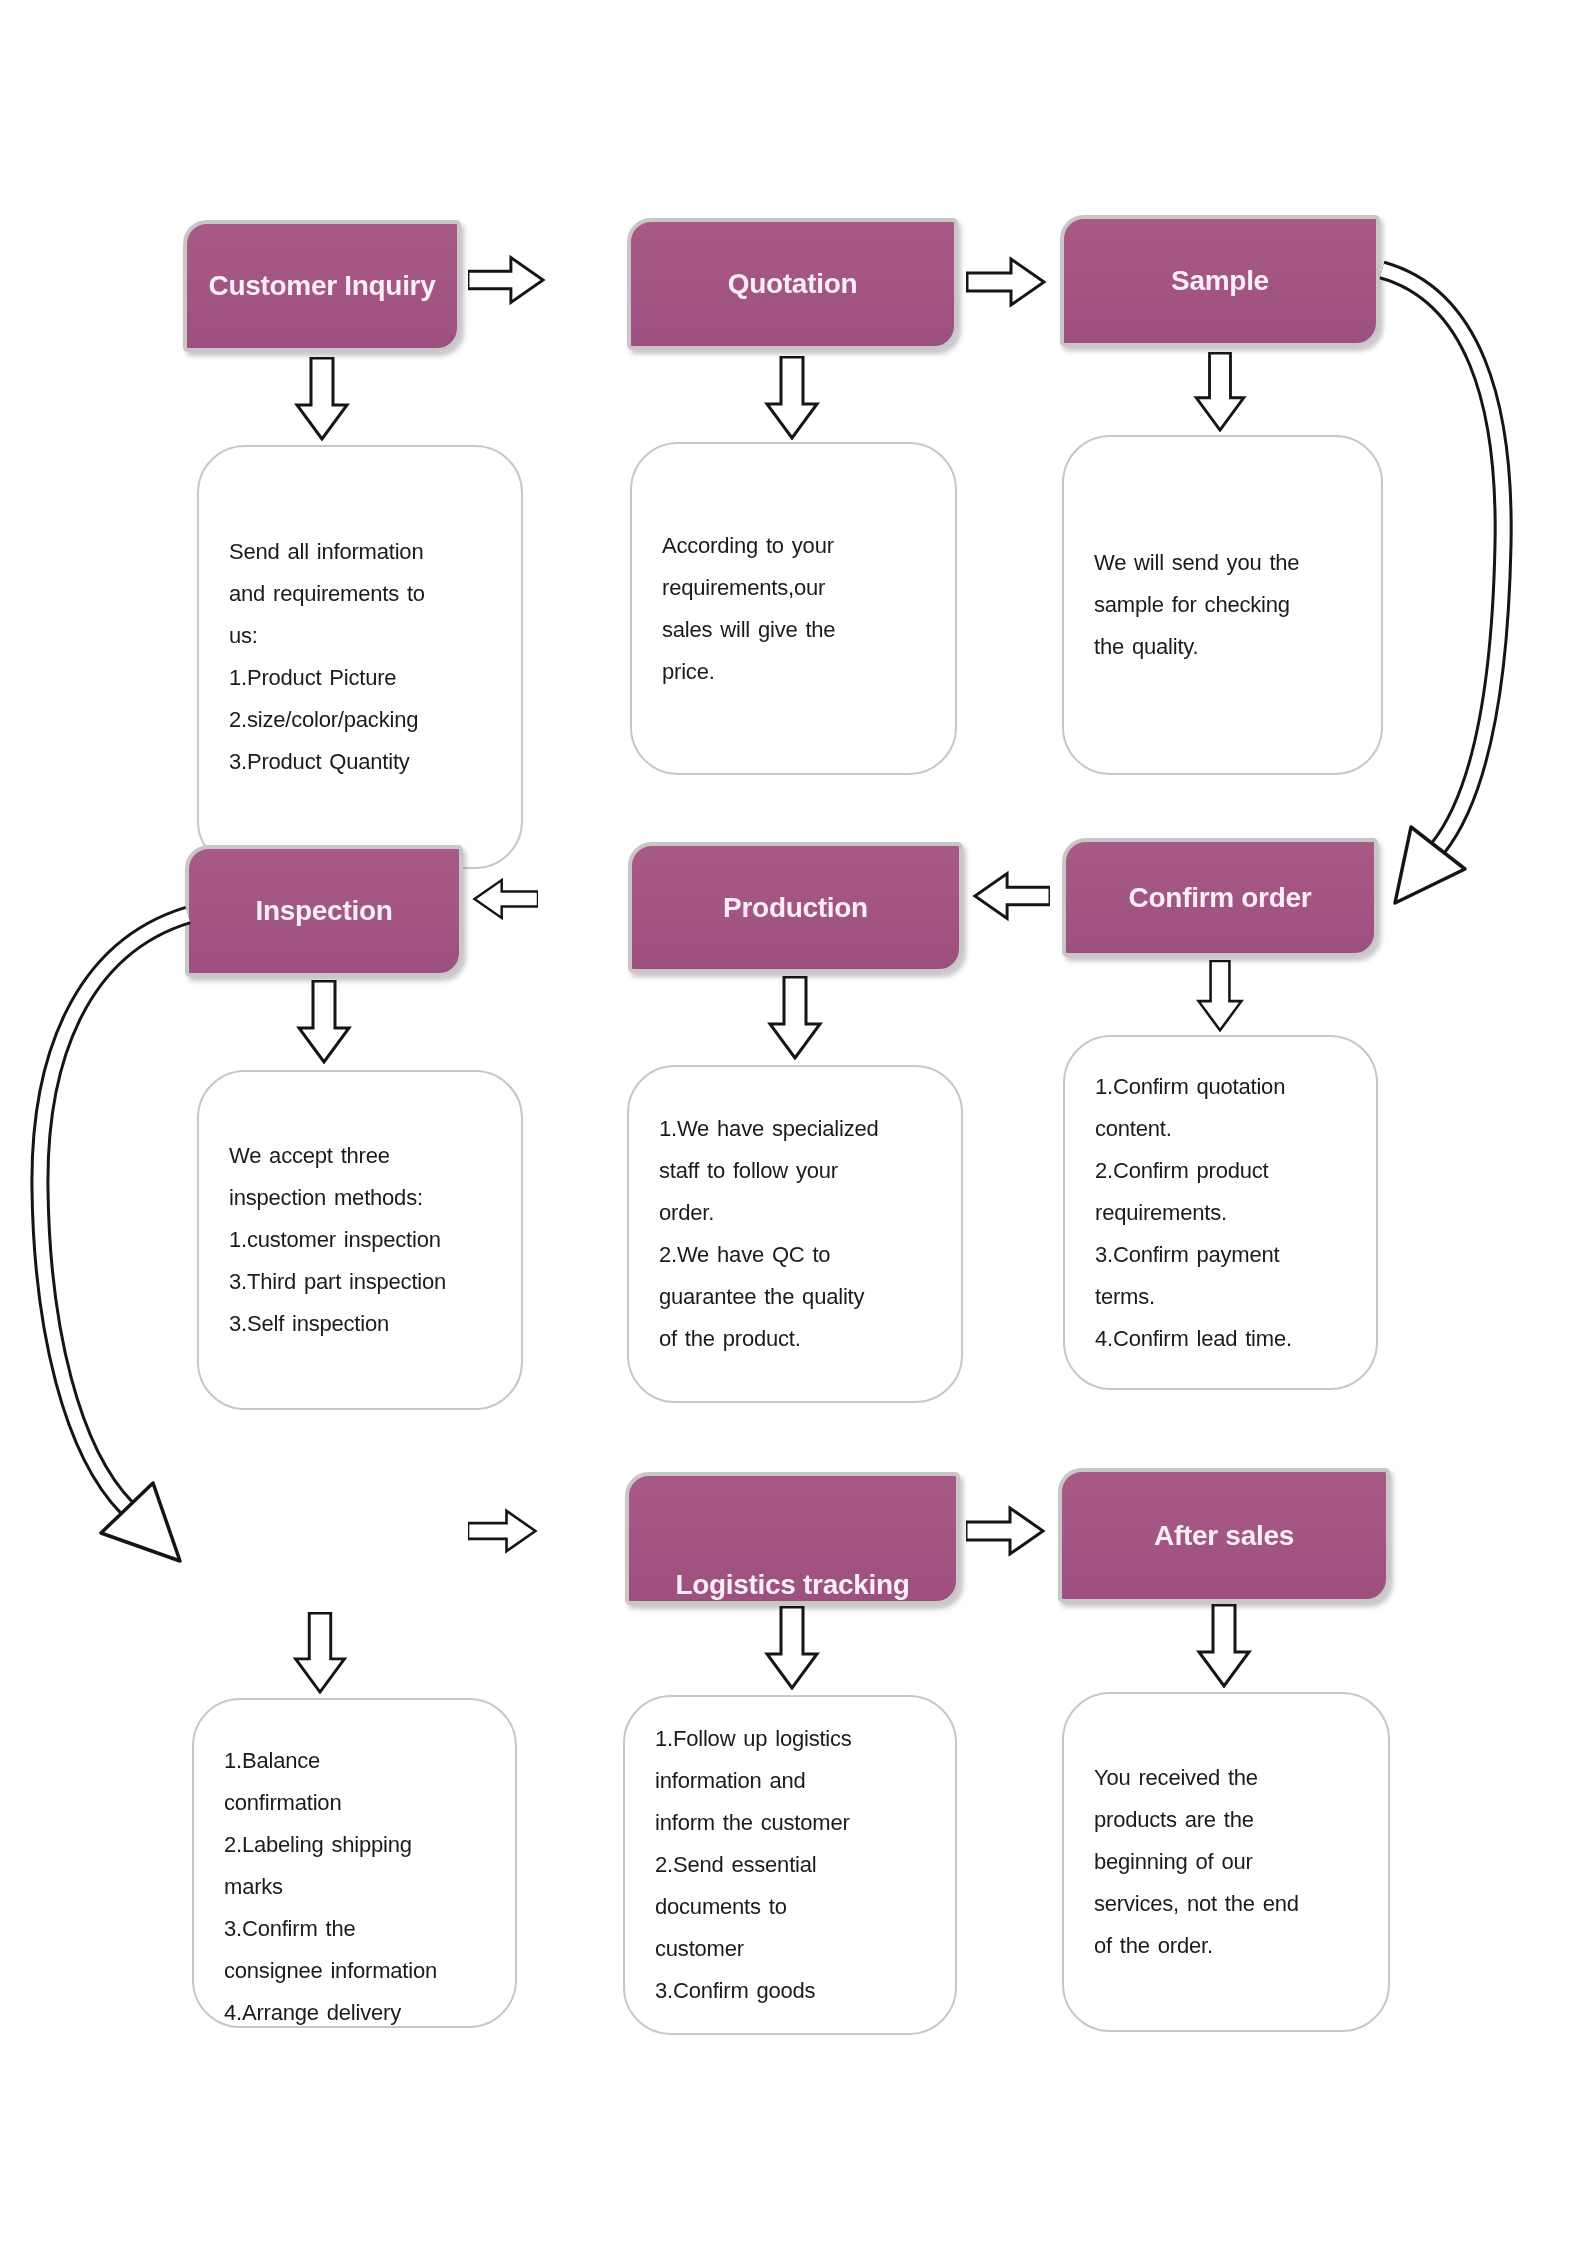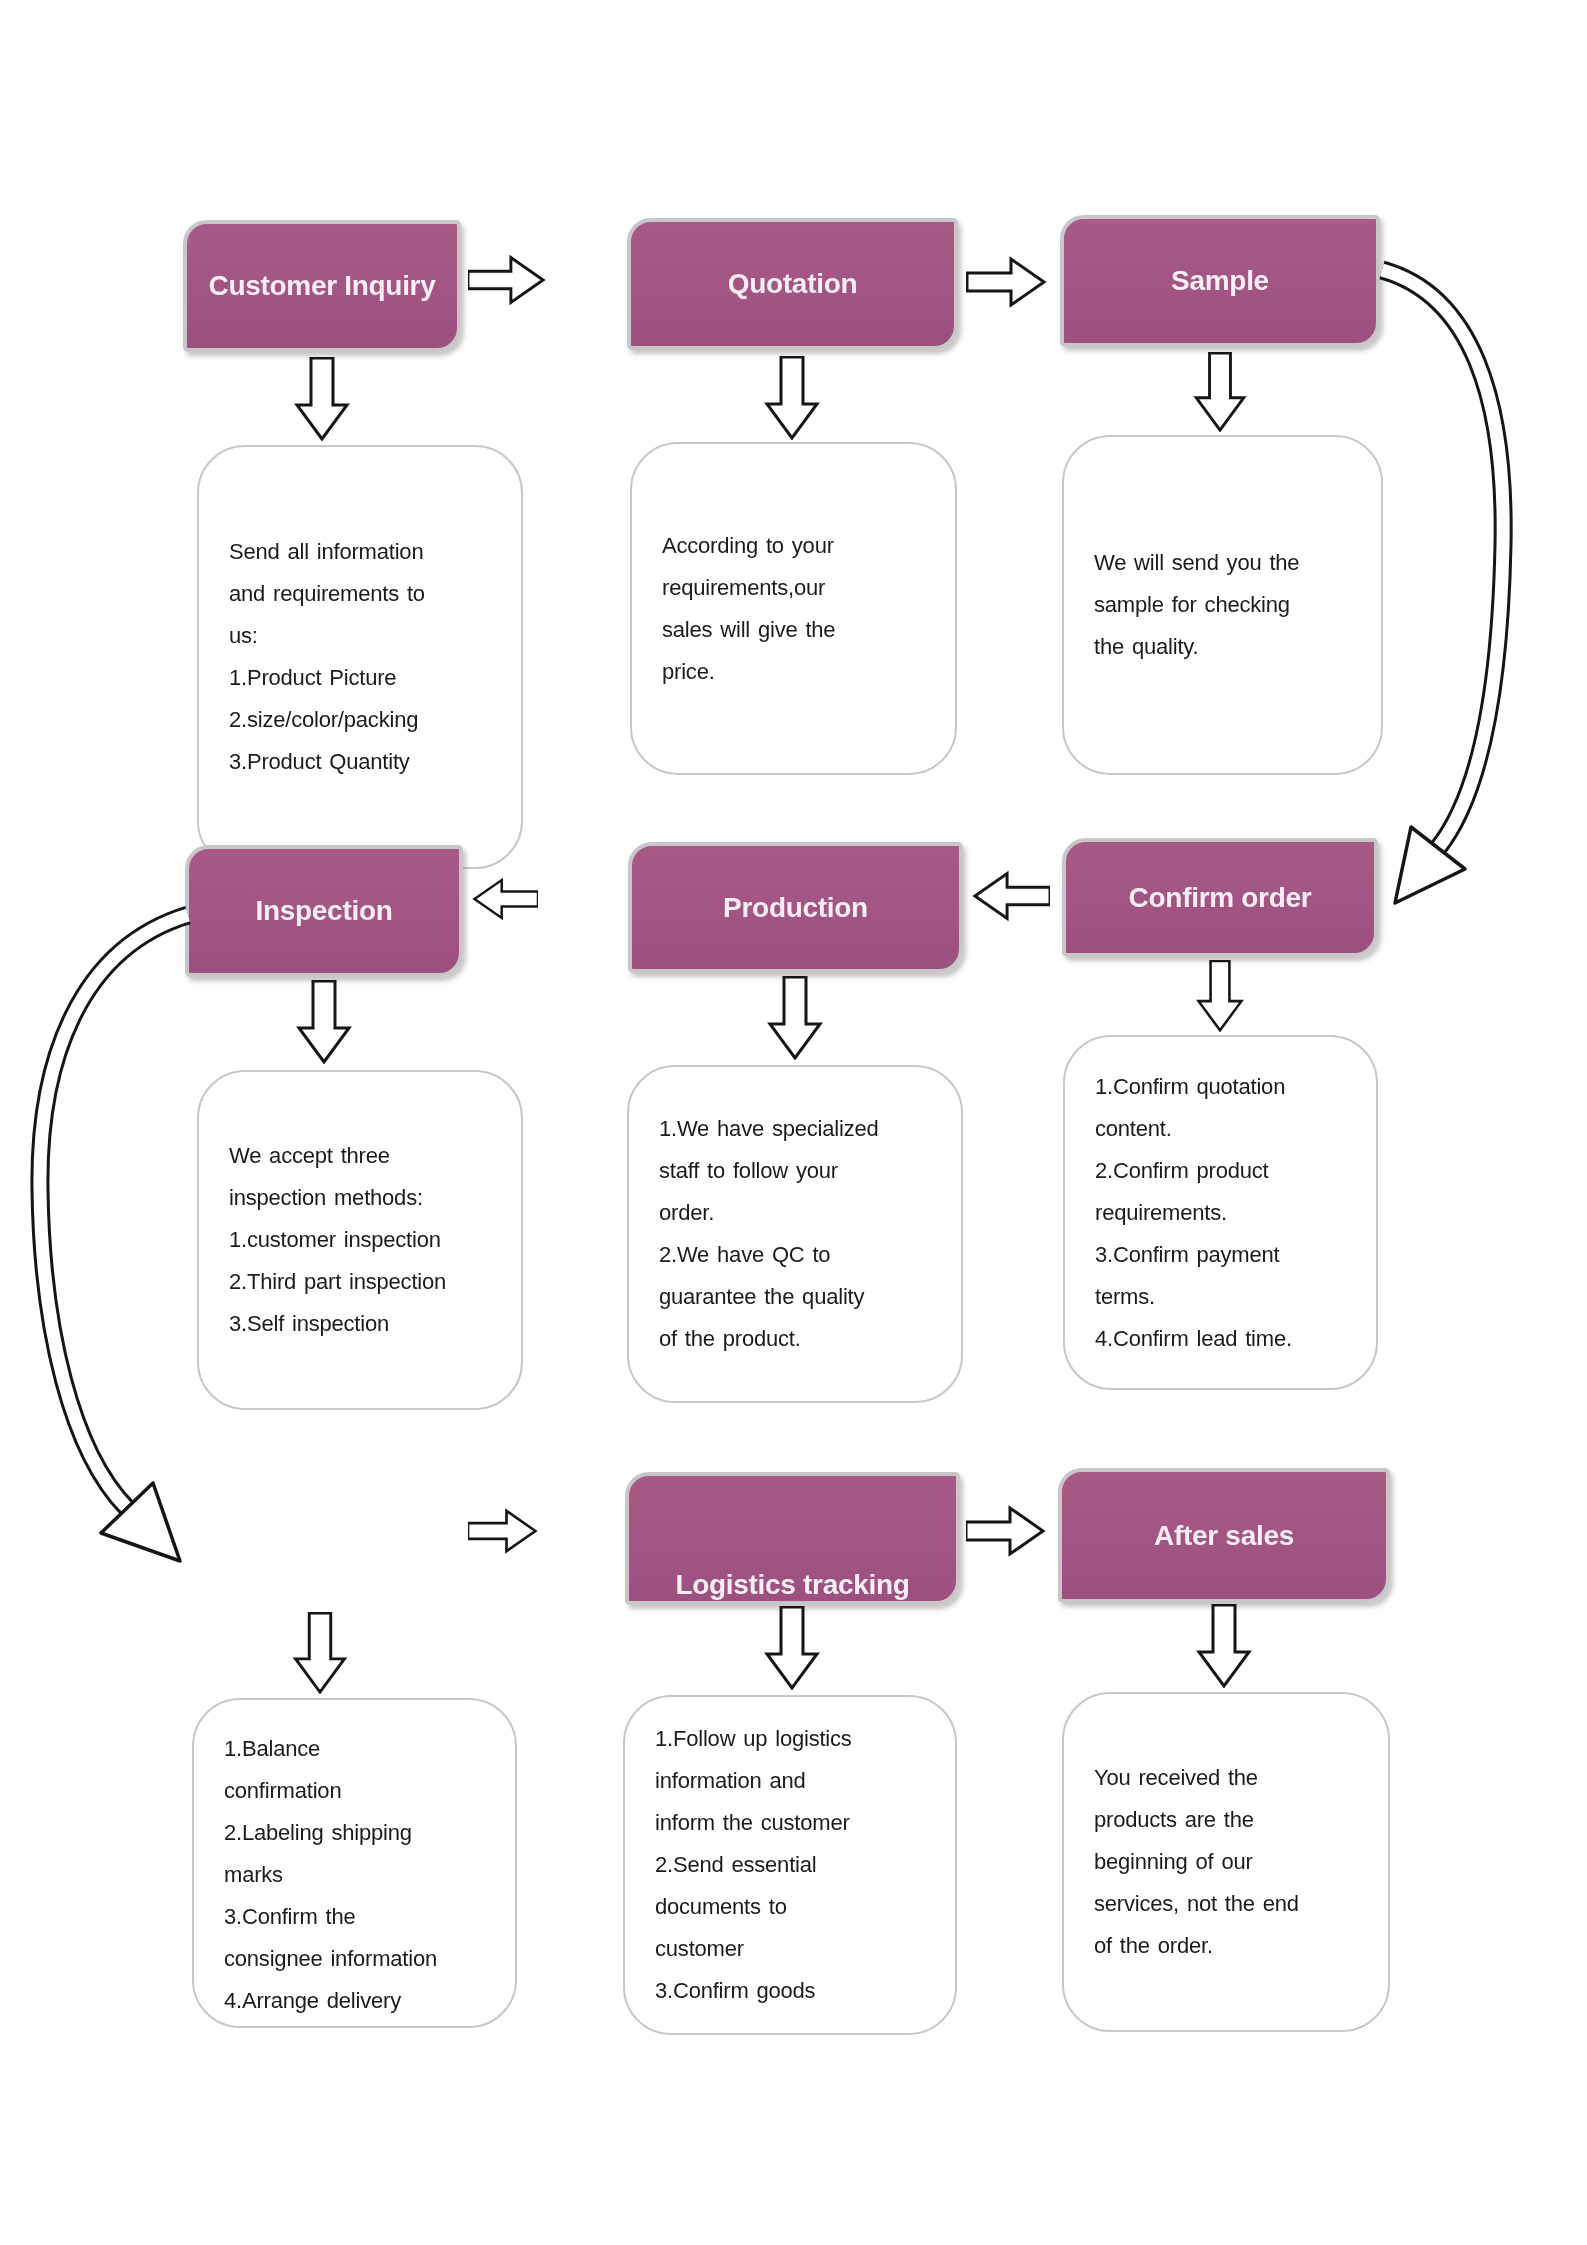--- a/index.html
+++ b/index.html
@@ -32,21 +32,21 @@
     overflow:hidden;
   }
   .desc .txt {
     padding:0 30px;
     font-size:22px; line-height:42px;
     letter-spacing:-0.2px; word-spacing:2px;
     color:var(--body-text,#1b1b1b);
     white-space:pre-line;
   }
   .desc.top-anchored { align-items:flex-start; }
-  .desc.top-anchored .txt { padding-top:28px; }
+  .desc.top-anchored .txt { padding-top:40px; }
   .arr { position:absolute; }
   .arr polygon {
     fill:#ffffff;
     stroke:var(--arrow-stroke,#151515);
     stroke-width:3; stroke-linejoin:miter;
   }
   #curves { position:absolute; left:0; top:0; pointer-events:none; }
   .curve-under { fill:none; stroke:var(--arrow-stroke,#151515); stroke-width:19; }
   .curve-over  { fill:none; stroke:#ffffff; stroke-width:13; }
   .curve-head  { fill:#ffffff; stroke:var(--arrow-stroke,#151515); stroke-width:3.5; stroke-linejoin:round; }
@@ -93,21 +93,21 @@
     <span>Production</span>
   </div>
   <div class="hdr" style="left:1062px; top:838px; width:316px; height:119px;">
     <span>Confirm order</span>
   </div>
 
   <div class="desc" style="left:197px; top:1070px; width:326px; height:340px;">
     <div class="txt">We accept three
 inspection methods:
 1.customer inspection
-2.Third part inspection
+3.Third part inspection
 3.Self inspection</div>
   </div>
   <div class="desc" style="left:627px; top:1065px; width:336px; height:338px;">
     <div class="txt">1.We have specialized
 staff to follow your
 order.
 2.We have QC to
 guarantee the quality
 of the product.</div>
   </div>

